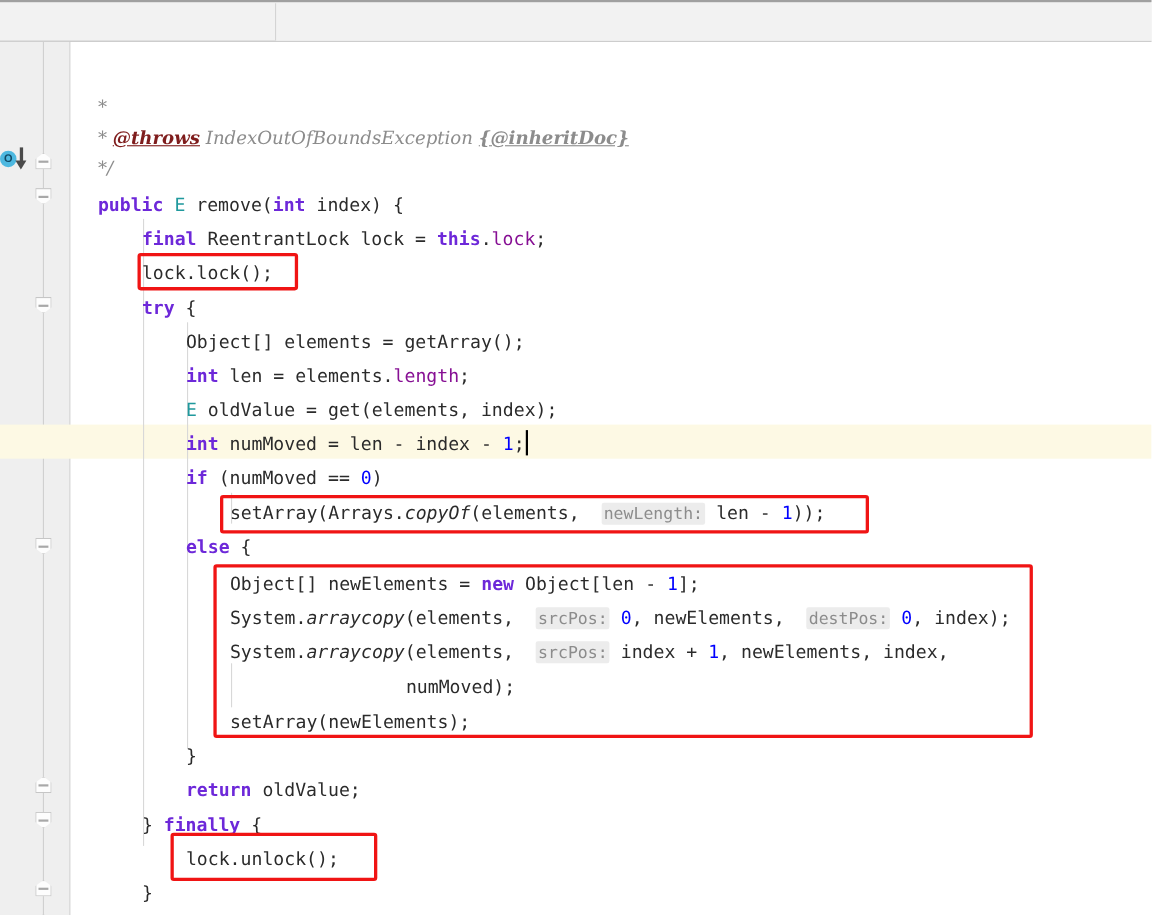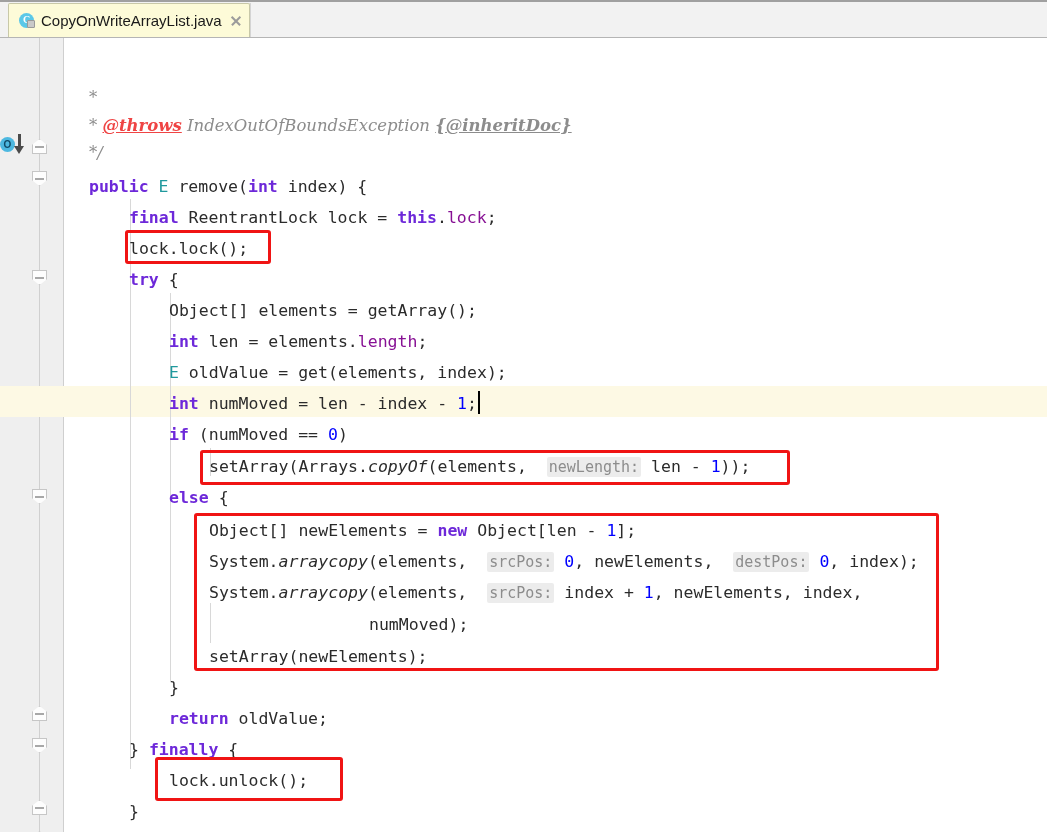--- a/index.html
+++ b/index.html
@@ -127,21 +127,21 @@
     height: 31px;
     line-height: 31px;
     white-space: pre;
     color: #2b2b2b;
   }
   .kw   { color: #6d28d9; font-weight: bold; }
   .num  { color: #0000ff; }
   .fld  { color: #871094; }
   .typ  { color: #20999d; }
   .doc  { color: #8c8c8c; font-family: "DejaVu Serif", serif; font-style: italic; }
-  .doctag { color: #ef4444; font-weight: bold; text-decoration: underline; }
+  .doctag { color: #7f1d1d; font-weight: bold; text-decoration: underline; }
   .docinh { color: #8c8c8c; font-weight: bold; text-decoration: underline; text-align: center; }
   .sm   { font-style: italic; }
   .hint {
     color: #8c8c8c;
     background: #ececec;
     border-radius: 2px;
     padding: 1px 2px;
     font-size: 15px;
   }
 
@@ -215,28 +215,20 @@
     position: absolute; right: 0; top: 0;
     width: 0px; height: 794px;
   }
 </style>
 </head>
 <body>
 
 <div id="tabbar">
   <div class="topline"></div>
 
-  <div class="tab" id="tab0">
-    <span class="tab-icon">
-      <span class="circ">C</span>
-      <span class="lock"></span>
-    </span>
-    <span class="tab-label">CopyOnWriteArrayList.java</span>
-    <span class="tab-close"></span>
-  </div>
 <div class="tab-filler" style="left: 249.625px; width: 797.375px;"></div>
   </div>
 
 <div id="editor">
 
   <div id="gutter"></div>
   <div id="fold-rail"></div>
   <div id="gutter-line"></div>
 
   <div class="caret-line" id="caretline" style="top: 348px; background: rgb(253, 249, 228);"></div>

